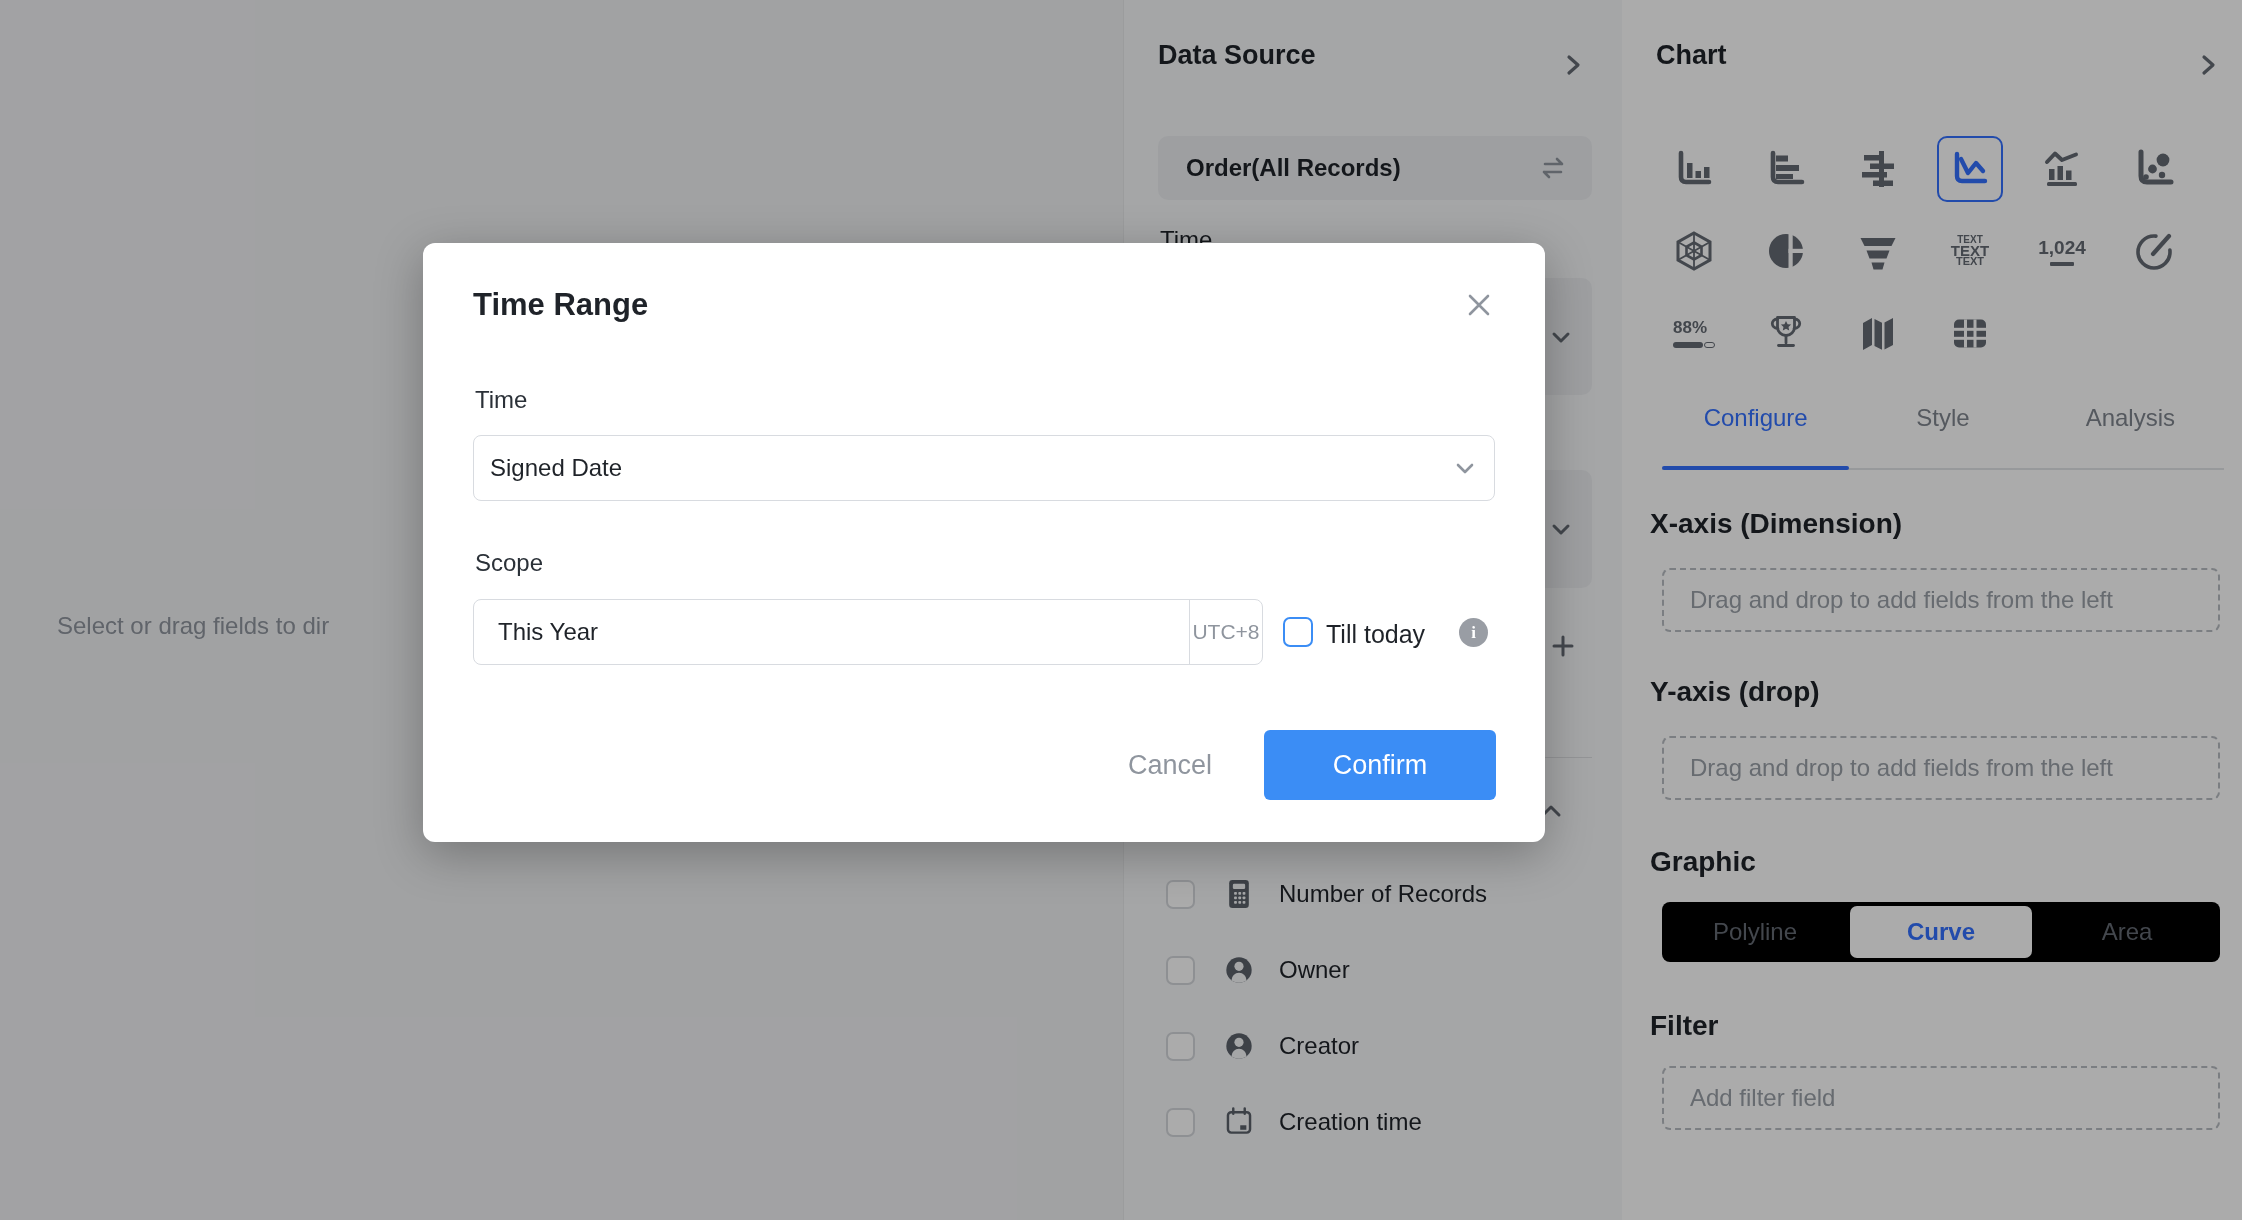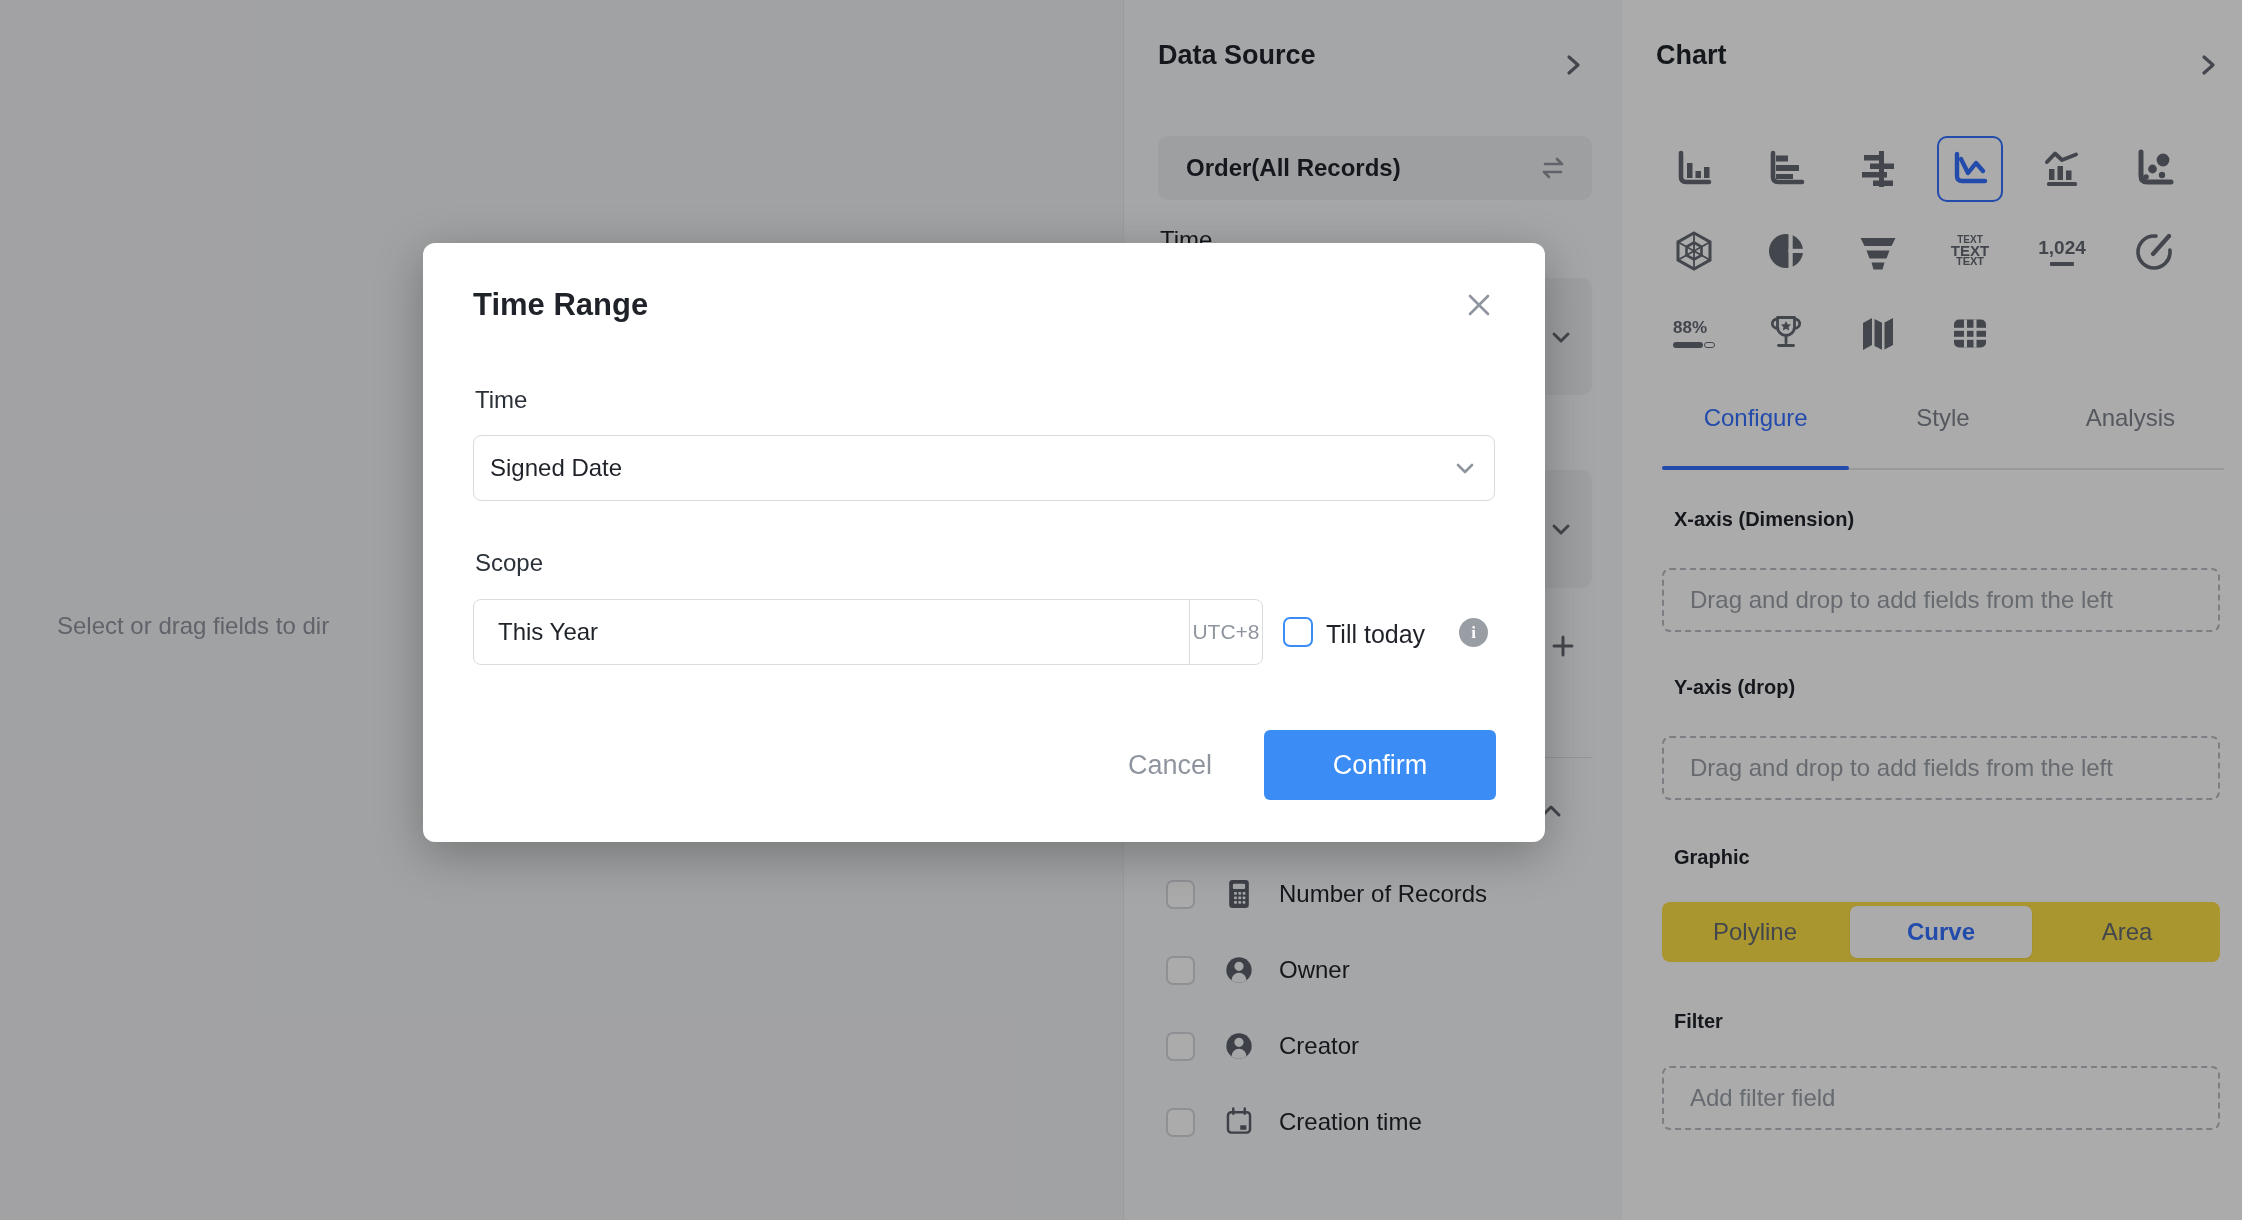--- a/index.html
+++ b/index.html
@@ -48,23 +48,23 @@
   .prog-track { width:42px; height:6px; margin-top:4px; position:relative; }
   .prog-fill { position:absolute; left:0; top:0; width:30px; height:6px; background:currentColor; border-radius:3px; }
   .prog-rest { position:absolute; right:0; top:0; width:11px; height:6px; border:1.5px solid currentColor; border-radius:3px; }
 
   .tabs { position:absolute; left:40px; top:404px; width:562px; display:flex; }
   .tab { width:33.333%; text-align:center; font-size:24px; color:#7f858e; padding-bottom:26px; }
   .tab.active { color:var(--accent-blue); font-weight:500; }
   .tabs-track { position:absolute; left:40px; top:468px; width:562px; height:2px; background:#e2e4e7; }
   .tabs-ink { position:absolute; left:40px; top:466px; width:187px; height:4px; background:var(--accent-blue); border-radius:2px; }
 
-  .section-label { position:absolute; left:52px; font-size:20px; font-weight:700; color:var(--text-dark); }
+  .section-label { position:absolute; left:28px; font-size:28px; font-weight:700; color:var(--text-dark); }
   .dash-box { position:absolute; left:40px; width:558px; height:64px; border:2px dashed #b8bcc2; border-radius:8px; display:flex; align-items:center; padding-left:26px; font-size:24px; color:#9aa0a8; }
-  .segmented { position:absolute; left:40px; top:902px; width:558px; height:60px; background:#fde047; border-radius:8px; display:flex; }
+  .segmented { position:absolute; left:40px; top:902px; width:558px; height:60px; background:#000000; border-radius:8px; display:flex; }
   .segment { width:186px; display:flex; align-items:center; justify-content:center; font-size:24px; color:#646a73; position:relative; }
   .segment.selected::before { content:""; position:absolute; inset:4px 2px; background:#fff; border-radius:7px; box-shadow:0 1px 3px rgba(0,0,0,0.08); }
   .segment span { position:relative; }
   .segment.selected span { color:var(--accent-blue); font-weight:700; }
 
   
   .mask { position:absolute; inset:0; background:rgba(0,0,0,0.33); z-index:40; }
   .modal { position:absolute; left:423px; top:243px; width:1122px; height:599px; background:#fff; border-radius:12px; box-shadow:0 12px 48px rgba(0,0,0,0.28); z-index:100; }
   .modal-title { position:absolute; left:50px; top:44px; font-size:31px; font-weight:600; color:var(--text-dark); }
   .modal-close { position:absolute; left:1040px; top:46px; width:32px; height:32px; color:#8f959e; }

